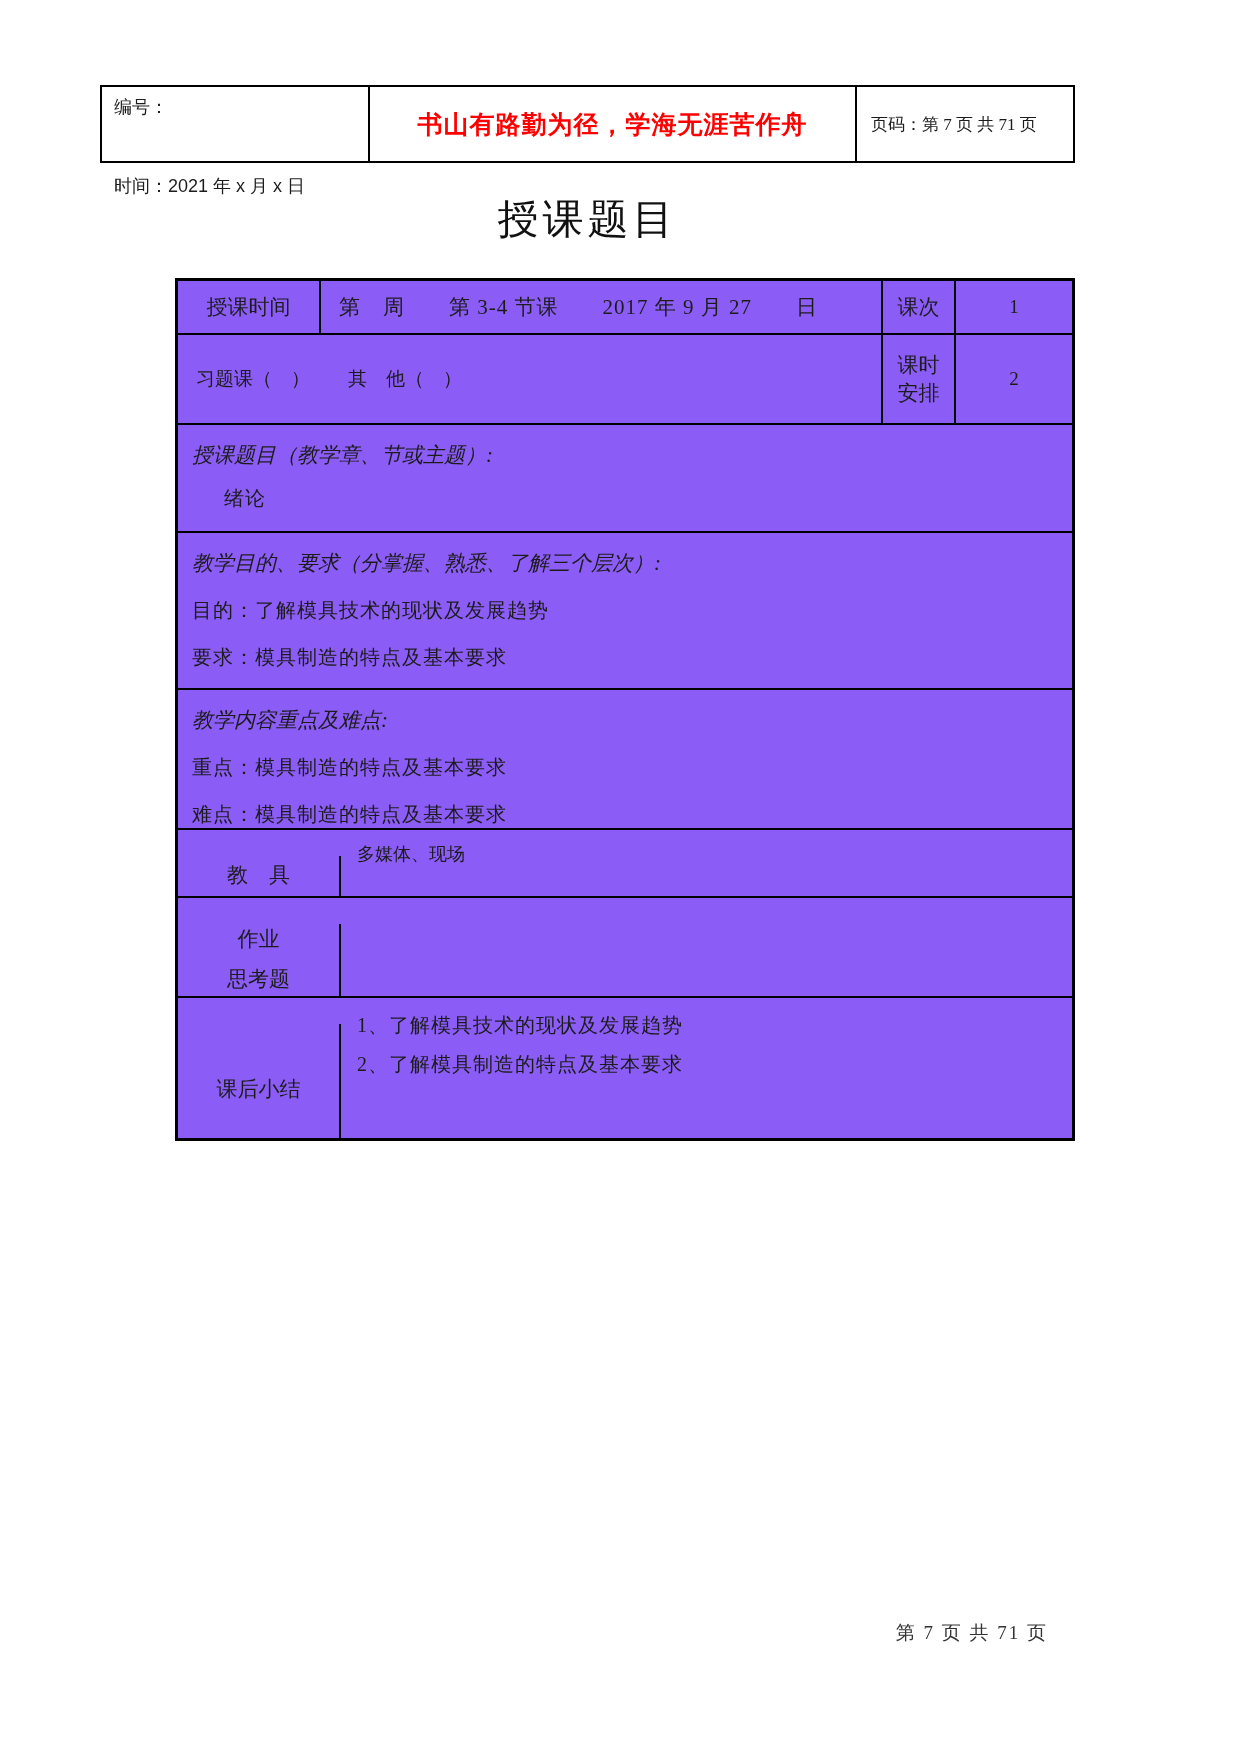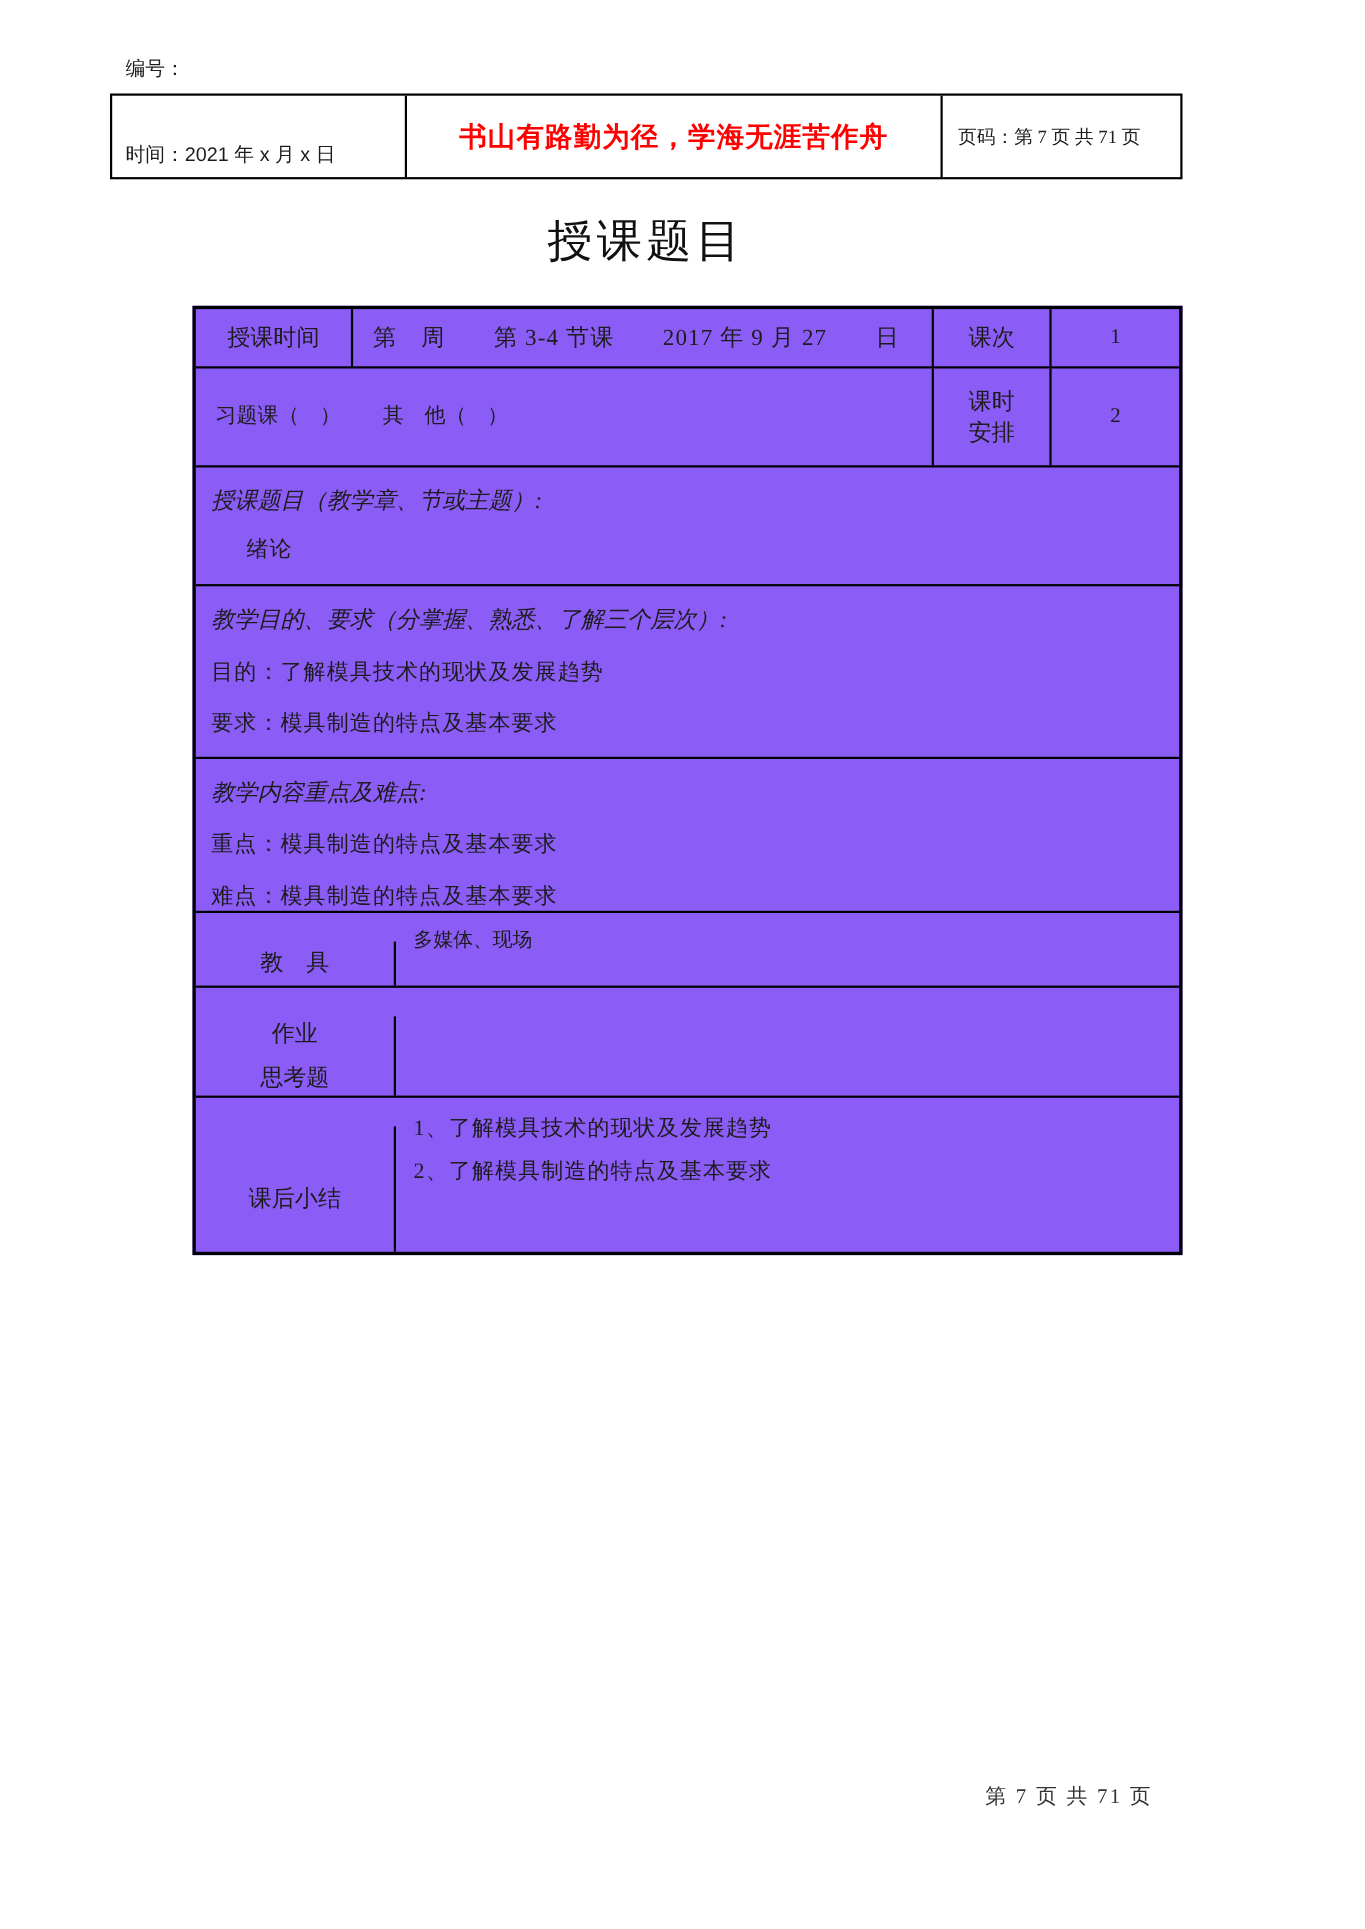--- a/index.html
+++ b/index.html
@@ -12,21 +12,21 @@
 
   
   .header-table {
     position:absolute; left:100px; top:85px; width:975px; height:78px;
     border:2px solid #000; display:flex; background:#fff;
   }
   .hcell { height:100%; }
   .hcell-id {
     width:268px; border-right:2px solid #000; padding:5px 12px;
     font-family:"Liberation Sans","DejaVu Sans",sans-serif;
-    font-size:18px; line-height:1.7; display:flex; flex-direction:column; justify-content:flex-end;gap:48px;
+    font-size:18px; line-height:1.7; display:flex; flex-direction:column; justify-content:space-between;gap:48px;
   }
   .hcell-motto {
     width:487px; border-right:2px solid #000; display:flex; align-items:center; justify-content:center;
     font-family:"Liberation Sans","DejaVu Sans",sans-serif;
     font-weight:bold; font-size:25px; letter-spacing:1px;
   }
   .hcell-page {
     flex:1; display:flex; align-items:center; padding-left:14px;
     font-size:17px;
   }
@@ -42,42 +42,42 @@
     position:absolute; left:175px; top:278px; width:900px;
     border:3px solid #000; background:#8b5cf6;
   }
   .tr { display:flex; border-bottom:2px solid #000; }
   .tr:last-child { border-bottom:none; }
   .td { border-right:2px solid #000; }
   .td:last-child { border-right:none; }
 
   .c-label  { width:143px; display:flex; flex-direction:column; align-items:center; justify-content:center; font-size:21px; text-align:center; }
   .c-wide   { flex:1; display:flex; flex-direction:column; justify-content:center; padding-left:18px; }
-  .c-small  { width:107px; display:flex; flex-direction:column; align-items:center; justify-content:center; font-size:21px; }
+  .c-small  { width:73px; display:flex; flex-direction:column; align-items:center; justify-content:center; font-size:21px; }
   .c-num    { width:116px; display:flex; align-items:center; justify-content:center; font-size:19px; }
 
   .r1 { height:54px; }
   .r2 { height:90px; }
   .r3 { height:108px; }
   .r4 { height:157px; }
   .r5 { height:140px; }
   .r6 { height:68px; }
   .r7 { height:100px; }
   .r8 { height:140px; }
 
   .datetime { font-size:21px; letter-spacing:1px; }
   .options  { font-size:19px; line-height:2.0; }
 
   .fullcell { flex:1; padding:16px 18px 0 14px; }
   .heading  { font-size:21px;font-style:italic; }
   .kai      { font-size:20px; letter-spacing:1px; }
   .topic-content { margin:16px 0 0 32px; }
   .obj-line { margin-top:20px; }
 
-  .c-label2 { width:182px; display:flex; flex-direction:column; align-items:center; justify-content:center; text-align:right;margin-top:26px; }
+  .c-label2 { width:163px; display:flex; flex-direction:column; align-items:center; justify-content:center; text-align:right;margin-top:26px; }
   .c-content { flex:1; padding-left:16px; display:flex; flex-direction:column; }
   .c-content.vcenter { justify-content:center; }
   .aids-value { font-size:18px; }
   .lbl-line { font-size:21px; line-height:1.9; }
   .summary-items { padding-top:14px; }
   .summary-items .kai { margin-bottom:12px; }
 
   
   .page-footer {
     position:absolute; right:193px; top:1620px;

